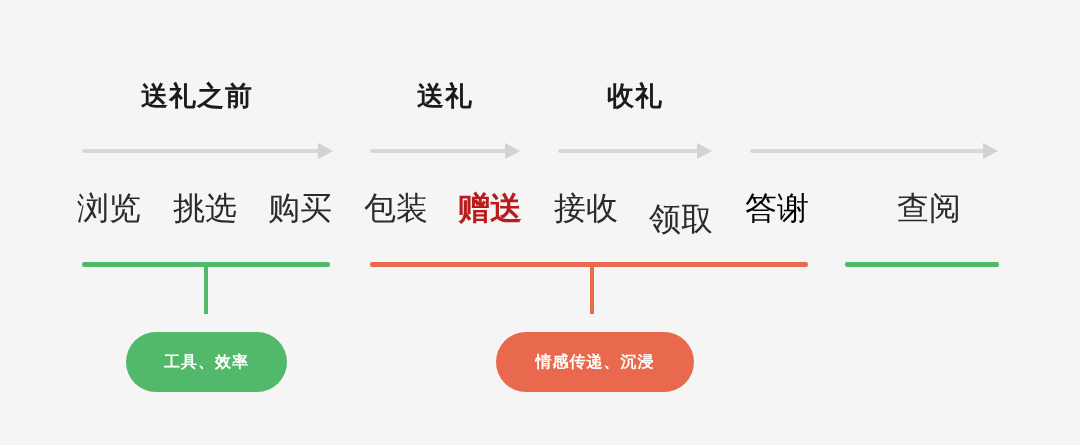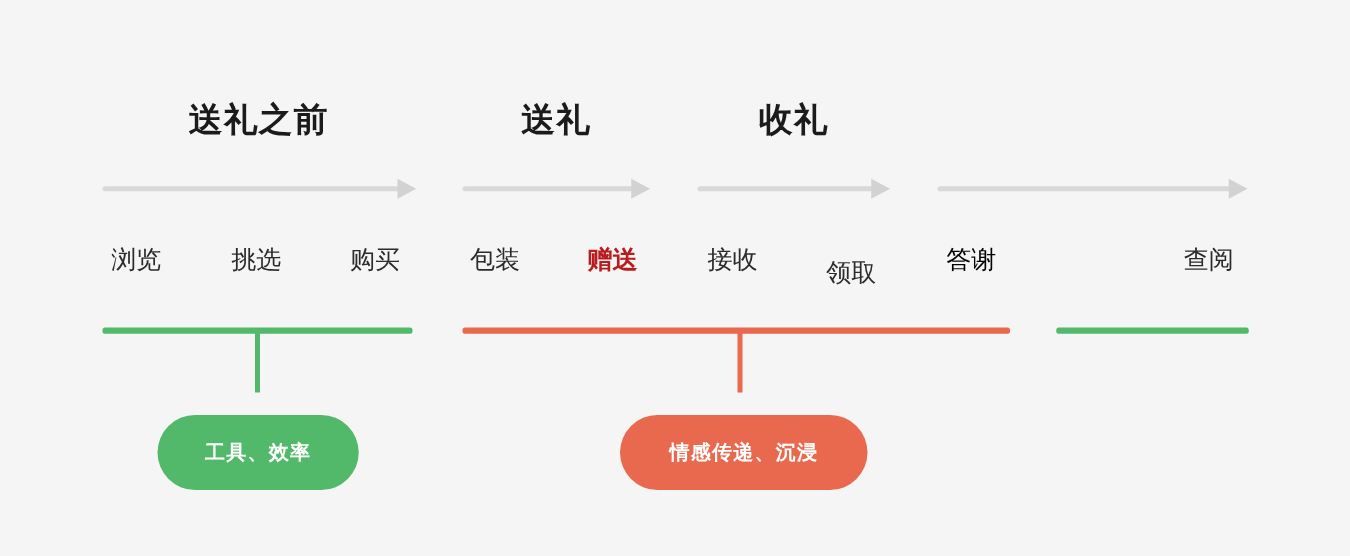--- a/index.html
+++ b/index.html
@@ -60,21 +60,21 @@
     border-left: 15px solid #d2d2d2;
   }
 
   
   .step-label {
     position: absolute;
     top: 190px;
     height: 36px;
     line-height: 36px;
     text-align: center;
-    font-size: 20px;
+    font-size: 32px;
     color: #2b2b2b;
     white-space: nowrap;
   }
 
   
   .group-bar {
     position: absolute;
     top: 262px;
     height: 5px;
     border-radius: 2px;
@@ -100,21 +100,21 @@
     white-space: nowrap;
     z-index: 2;
     margin-top: 20px;
   }
 </style>
 </head>
 <body>
 
 <div id="journey-map" style="background: rgb(245, 245, 245);">
 
-<div class="phase-title" style="left: 57px; width: 300px;">送礼之前</div>
+<div class="phase-title" style="left: 47px; width: 300px;">送礼之前</div>
     <div class="phase-arrow" style="left: 82px; width: 251px;">
       <div class="shaft" style="width: 238px; background: rgb(216, 216, 216);"></div>
       <div class="head"></div>
     </div>
     <div class="phase-title" style="left: 295px; width: 300px;">送礼</div>
     <div class="phase-arrow" style="left: 370px; width: 150px;">
       <div class="shaft" style="width: 137px; background: rgb(216, 216, 216);"></div>
       <div class="head"></div>
     </div>
     <div class="phase-title" style="left: 485px; width: 300px;">收礼</div>
@@ -127,21 +127,21 @@
       <div class="head"></div>
     </div>
     <div class="step-label" style="left: 49px; width: 120px; color: rgb(43, 43, 43);">浏览</div>
     <div class="step-label" style="left: 145px; width: 120px; color: rgb(43, 43, 43);">挑选</div>
     <div class="step-label" style="left: 336px; width: 120px; color: rgb(43, 43, 43);">包装</div>
     <div class="step-label" style="left: 240px; width: 120px; color: rgb(43, 43, 43);">购买</div>
     <div class="step-label" style="left: 430px; width: 120px; color: #b91c1c; font-weight: bold;">赠送</div>
     <div class="step-label" style="left: 526px; width: 120px; color: rgb(43, 43, 43);">接收</div>
     <div class="step-label" style="left: 621px; width: 120px; color: rgb(43, 43, 43); margin-top: 11px;">领取</div>
     <div class="step-label" style="left: 717px; width: 120px; color: #000000;">答谢</div>
-    <div class="step-label" style="left: 907px; width: 120px; color: rgb(43, 43, 43);">查阅</div>
+    <div class="step-label" style="left: 869px; width: 120px; color: rgb(43, 43, 43);">查阅</div>
     <div class="group-bar" style="left: 82px; width: 248px; background: rgb(83, 185, 106);"></div>
     <div class="group-bar" style="left: 370px; width: 438px; background: rgb(232, 105, 77);"></div>
     <div class="group-bar" style="left: 845px; width: 154px; background: rgb(83, 185, 106);"></div>
     <div class="connector" style="left: 204px; top: 266px; height: 48px; background: rgb(83, 185, 106);"></div>
     <div class="pill" style="left: 126px; top: 312px; width: 161px; height: 60px; background: rgb(83, 185, 106); color: rgb(255, 255, 255);">工具、效率</div>
     <div class="connector" style="left: 590px; top: 266px; height: 48px; background: rgb(232, 105, 77);"></div>
     <div class="pill" style="left: 496px; top: 312px; width: 198px; height: 60px; background: rgb(232, 105, 77); color: rgb(255, 255, 255);">情感传递、沉浸</div>
   </div>
 
 </body></html>

